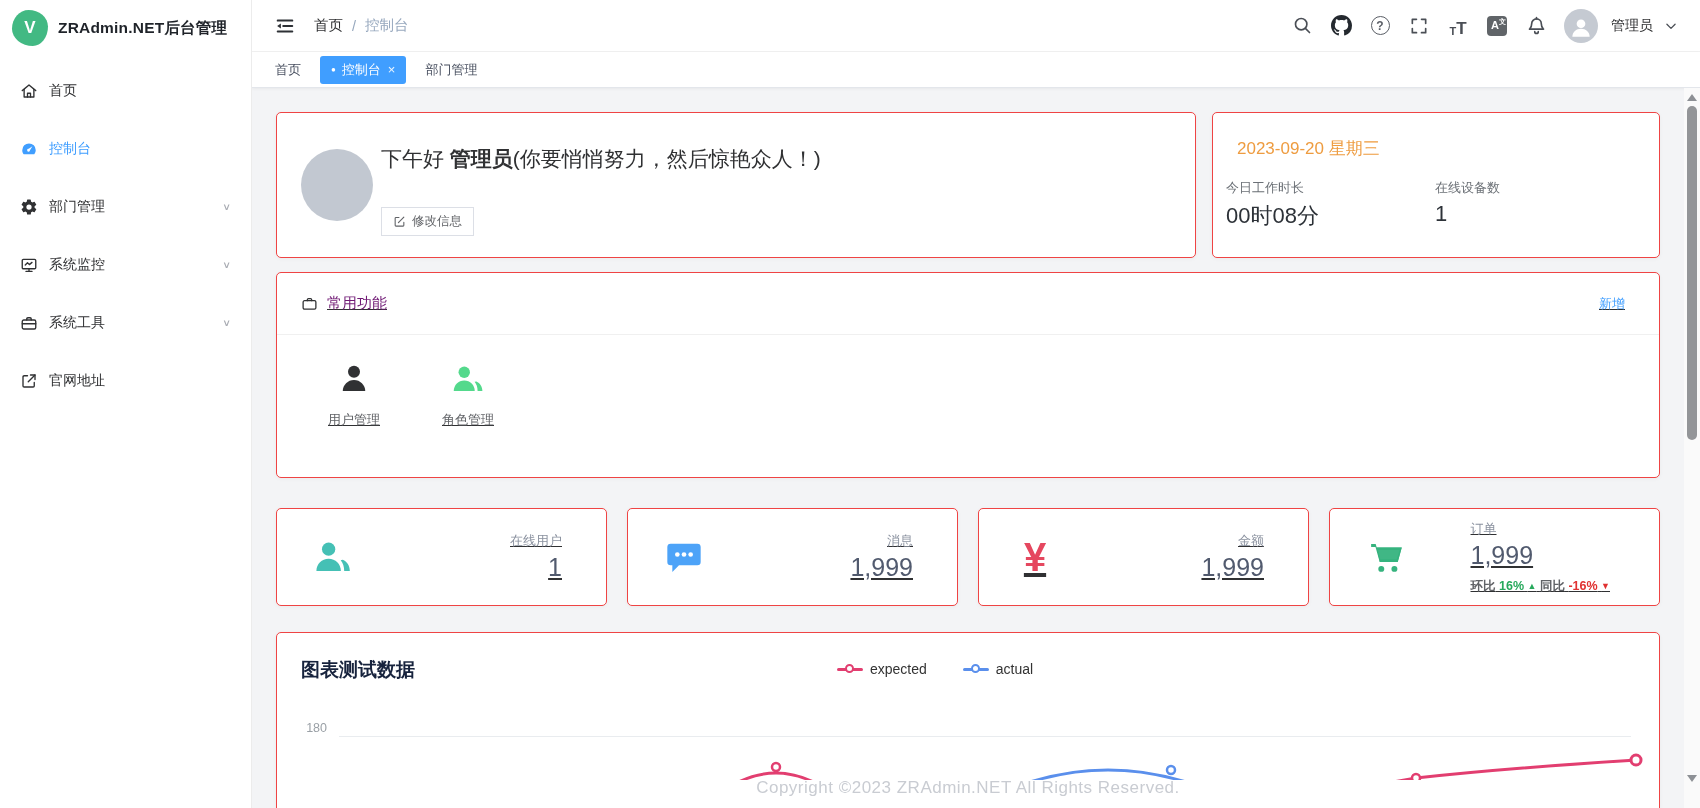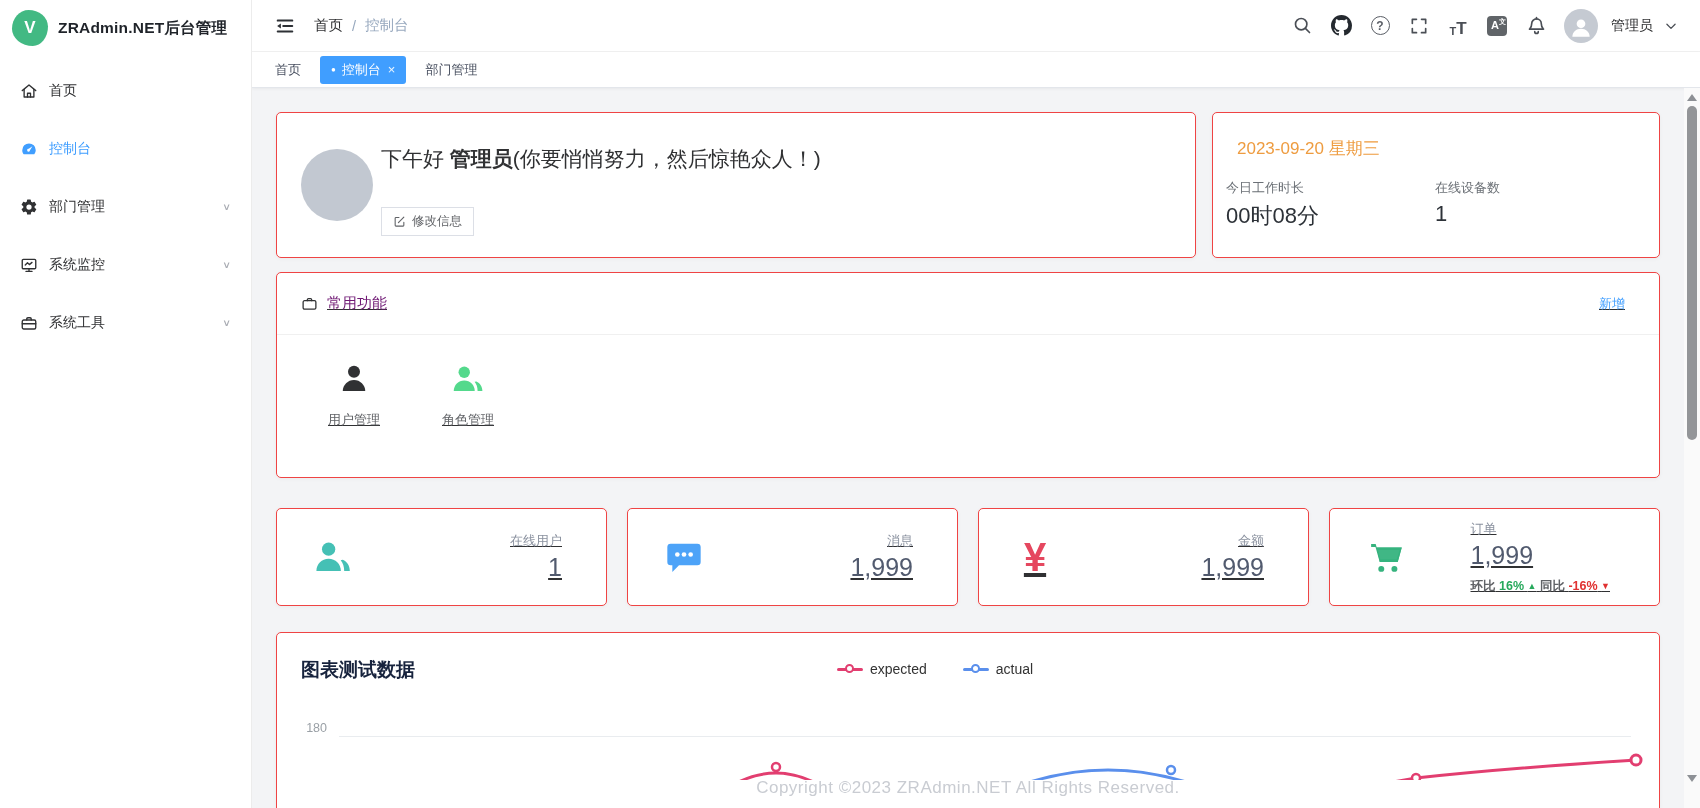--- a/index.html
+++ b/index.html
@@ -161,20 +161,30 @@
       <span class="mi-icon">
         <svg viewBox="0 0 24 24" width="18" height="18" fill="none" stroke="#303133" stroke-width="1.8" stroke-linecap="round" stroke-linejoin="round">
             <rect x="3" y="8" width="18" height="12" rx="2"></rect>
             <path d="M9 8V6.5A1.5 1.5 0 0 1 10.5 5h3A1.5 1.5 0 0 1 15 6.5V8"></path>
             <path d="M3 13h18"></path>
           </svg>
       </span>
       <span>系统工具</span>
       <span class="chev">∨</span>
     </div>
+    <div class="menu-item">
+      <span class="mi-icon">
+        <svg viewBox="0 0 24 24" width="18" height="18" fill="none" stroke="#303133" stroke-width="1.8" stroke-linecap="round" stroke-linejoin="round">
+            <path d="M10 5H5.5A1.5 1.5 0 0 0 4 6.5v12A1.5 1.5 0 0 0 5.5 20h12a1.5 1.5 0 0 0 1.5-1.5V14"></path>
+            <path d="M14 4h6v6"></path>
+            <path d="M11 13 20 4"></path>
+          </svg>
+      </span>
+      <span>官网地址</span>
+    </div>
   </div>
 </div>
 
 <div id="navbar">
   <span class="nav-ic">
     <svg viewBox="0 0 24 24" width="22" height="22" fill="#2d3035">
         <rect x="3" y="5" width="18" height="2.2" rx="1"></rect>
         <rect x="9" y="10.9" width="12" height="2.2" rx="1"></rect>
         <rect x="3" y="16.8" width="18" height="2.2" rx="1"></rect>
         <path d="M7.5 9.2v5.6L3.4 12z"></path>

